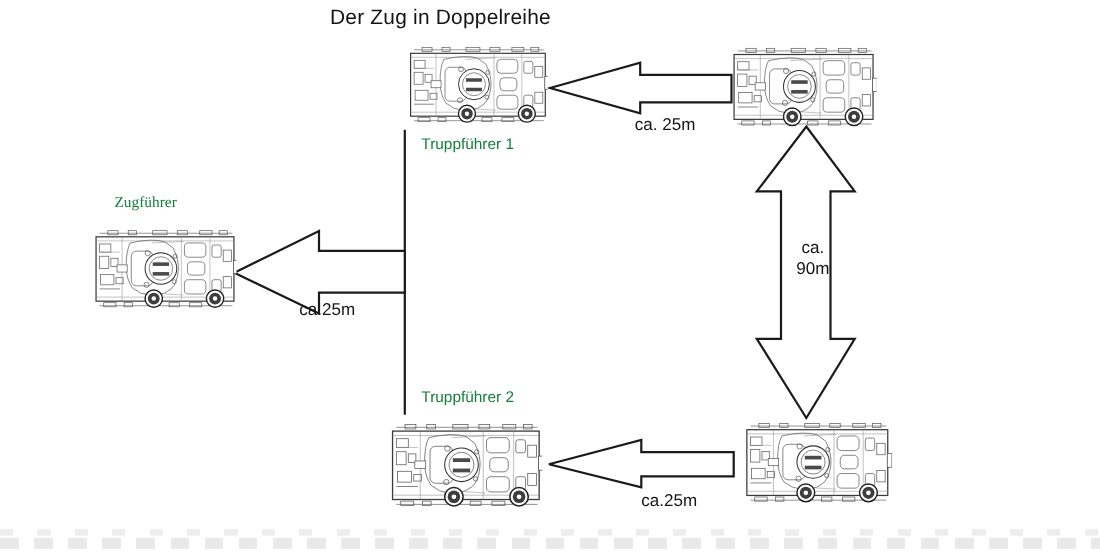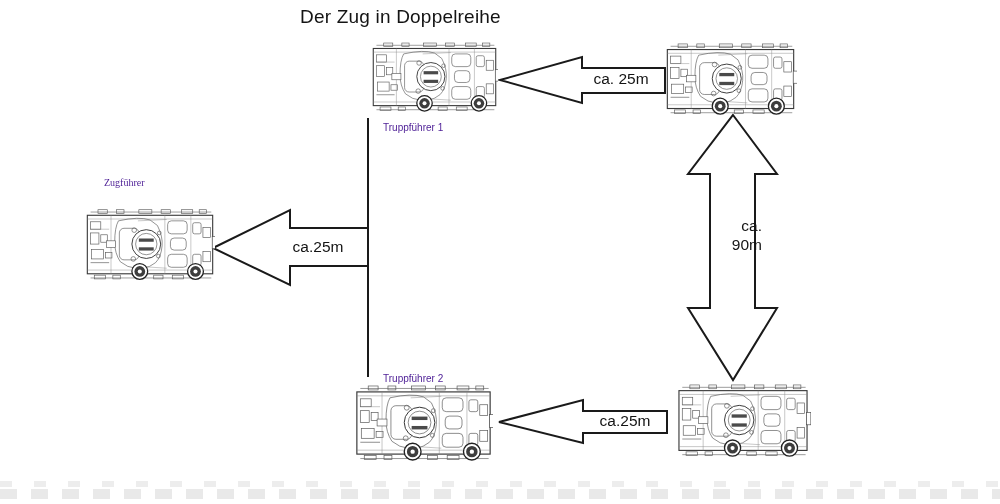--- a/index.html
+++ b/index.html
@@ -4,31 +4,31 @@
 <style>
   html,body{margin:0;padding:0;background:#fff;}
   .canvas{
     position:relative;width:1000px;height:504px;background:#ffffff;overflow:hidden;
     font-family:"Liberation Sans","DejaVu Sans",sans-serif;color:#1a1a1a;
   }
   .title{
     position:absolute;left:300px;top:6px;width:290px;text-align:left;
     font-size:19px;font-weight:400;color:#141414;letter-spacing:0.2px;
   }
-  .role-label{position:absolute;font-size:10px;color:#4c1d95;white-space:nowrap;}
+  .role-label{position:absolute;font-size:14px;color:#15803d;white-space:nowrap;}
   .lbl-zugfuehrer{left:104px;top:177px;font-family:Liberation Serif, serif;}
   .lbl-tf1{left:383px;top:122px;}
-  .lbl-tf2{left:383px;top:373px;text-align:center;}
-  .arrow-label{position:absolute;font-size:15.5px;color:#141414;text-align:center;white-space:nowrap;}
+  .lbl-tf2{left:383px;top:352px;text-align:center;}
+  .arrow-label{position:absolute;font-size:15.5px;color:#141414;text-align:left;white-space:nowrap;margin-top:35px;}
   .al-top{left:577px;top:70px;width:88px;}
   .al-mid{left:272px;top:238px;width:92px;}
   .al-bottom{left:583px;top:412px;width:84px;}
   .al-vertical{
     position:absolute;left:716px;top:216px;width:46px;
-    font-size:15.5px;line-height:19px;text-align:right;color:#141414;
+    font-size:15.5px;line-height:19px;text-align:center;color:#141414;
   }
   svg.overlay{position:absolute;left:0;top:0;}
   .edge-strip{position:absolute;left:0;width:1000px;}
   .strip-a{top:481px;height:6px;
     background:repeating-linear-gradient(90deg,#ededed 0 12px,#ffffff 12px 34px);}
   .strip-b{top:489px;height:10px;
     background:repeating-linear-gradient(90deg,#e9e9e9 0 17px,#ffffff 17px 31px);}
 </style>
 </head>
 <body>

